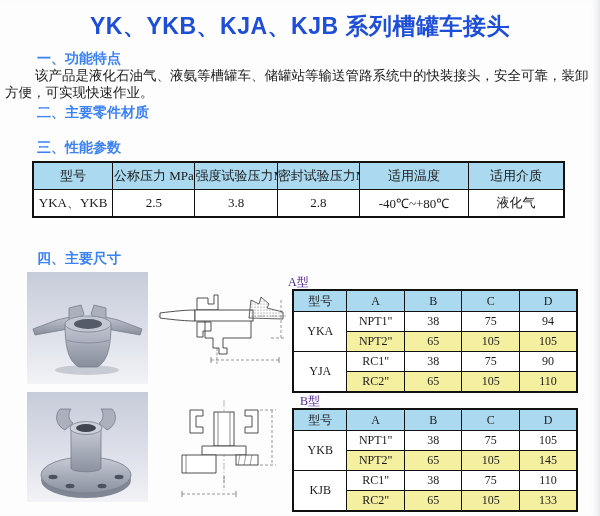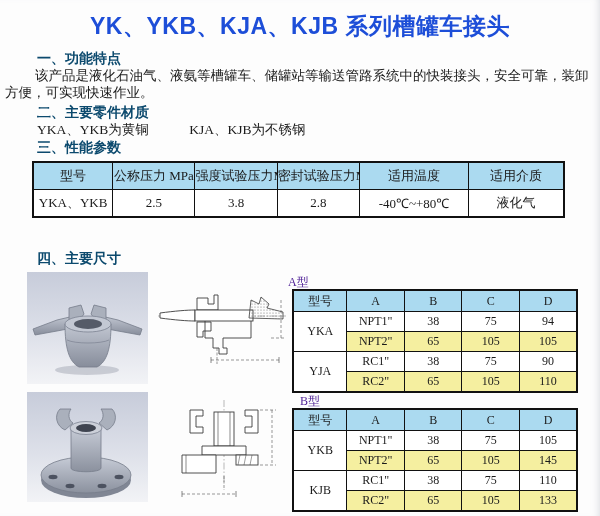--- a/index.html
+++ b/index.html
@@ -14,21 +14,21 @@
   }
   .abs{position:absolute;}
   .page-title{
     top:11px;left:0;width:100%;
     text-align:center;
     font-size:23px;font-weight:bold;color:#1d4ed8;
     letter-spacing:0.5px;
     font-family:"Liberation Sans", sans-serif;
   }
   .sec-head{
-    color:#0c4a6e;font-weight:bold;font-size:14px;
+    color:#3b82f6;font-weight:bold;font-size:14px;
     font-family:"Liberation Sans", sans-serif;
     white-space:nowrap;
   }
   .body-text{
     left:5px;width:590px;
     font-size:13.5px;line-height:17px;
     text-indent:30px;
     font-family:"Liberation Serif", serif;
   }
   .materials-line{
@@ -55,21 +55,20 @@
 <body>
 
 <div class="page">
 
   <div class="abs page-title">YK、YKB、KJA、KJB 系列槽罐车接头</div>
 
   <div class="abs sec-head" style="top:50px;left:37px;">一、功能特点</div>
   <div class="abs sec-head" style="top:104px;left:37px;">二、主要零件材质</div>
 
   <div class="abs body-text" style="top:67px;">该产品是液化石油气、液氨等槽罐车、储罐站等输送管路系统中的快装接头，安全可靠，装卸方便，可实现快速作业。</div>
-  <div class="abs materials-line" style="top:121px;">YKA、YKB为黄铜　　　KJA、KJB为不锈钢</div>
 
   <div class="abs sec-head" style="top:139px;left:37px;">三、性能参数</div>
 
   <table class="abs perf-table">
     <colgroup>
       <col style="width:15%">
         <col style="width:15.5%">
         <col style="width:15.5%">
       <col style="width:15.5%">
         <col style="width:20.5%">

